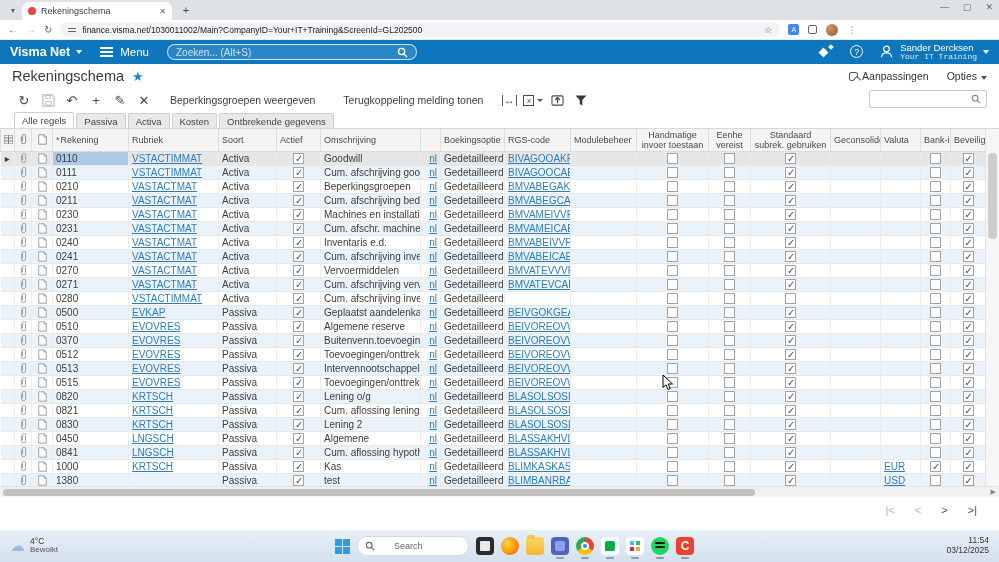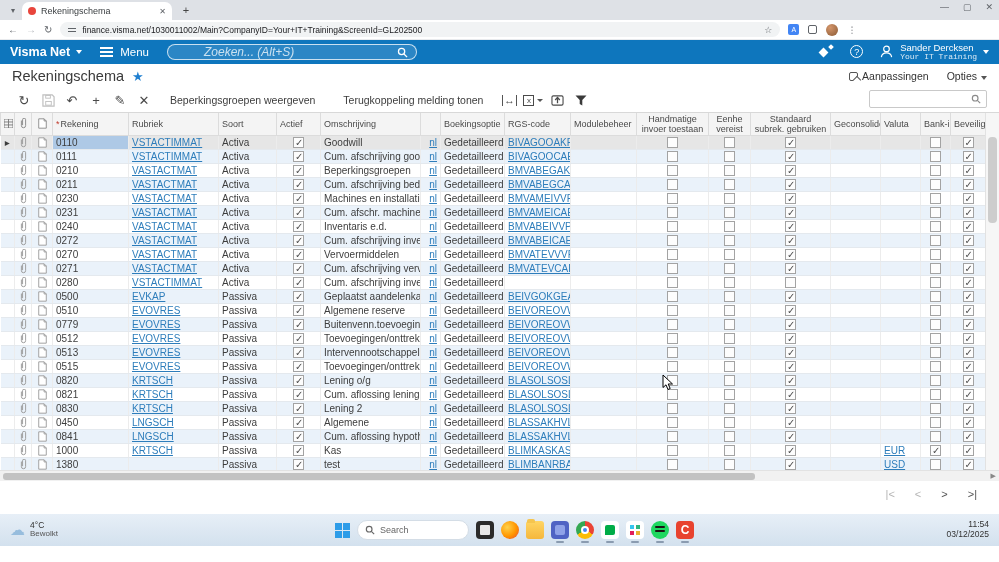--- a/index.html
+++ b/index.html
@@ -31,21 +31,21 @@
 
   
   .vheader { height:24px; background:#0e76bd; display:flex; align-items:center; color:#fff; padding:0 10px; gap:18px; }
   .vbrand { font-size:12.5px; font-weight:bold; display:flex; align-items:center; gap:6px; }
   .chev { width:0; height:0; border-left:3.5px solid transparent; border-right:3.5px solid transparent; border-top:4px solid #fff; display:inline-block; }
   .vmenu { display:flex; align-items:center; gap:7px; font-size:11.5px; }
   .hamb { width:13px; height:2px; background:#fff; position:relative; }
   .hamb::before, .hamb::after { content:""; position:absolute; left:0; width:13px; height:2px; background:#fff; }
   .hamb::before { top:-4px; } .hamb::after { top:4px; }
   .vsearch { width:250px; height:16px; border:1px solid rgba(255,255,255,.75); border-radius:9px; background:rgba(255,255,255,.12); display:flex; align-items:center; padding:0 8px; }
-  .vsearch .ph { font-size:12px; font-style:italic; color:rgba(255,255,255,.75); flex:1;margin-left:28px; }
+  .vsearch .ph { font-size:10px; color:rgba(255,255,255,.75); flex:1; }
   .vright { margin-left:auto; display:flex; align-items:center; gap:16px; }
   .sparkle { position:relative; width:14px; height:14px; }
   .sparkle i, .sparkle b { position:absolute; background:#fff; transform:rotate(45deg); }
   .sparkle i { width:7px; height:7px; left:0; top:4px; }
   .sparkle b { width:4px; height:4px; right:1px; top:0; }
   .helpicon { width:13px; height:13px; border:1.3px solid #fff; border-radius:50%; font-size:9px; display:flex; align-items:center; justify-content:center; }
   .usercluster { display:flex; align-items:center; gap:6px; }
   .usertxt { line-height:1.05; text-align:left; }
   .user-name { font-size:9.5px; }
   .user-org { font-size:8px; color:rgba(255,255,255,.85);font-family:Liberation Mono, monospace; }
@@ -107,21 +107,21 @@
   .gap8 { height:8px; }
   .taskbar { height:32px; background:linear-gradient(#e7eff7,#d3e1ee); display:flex; align-items:center; position:relative; }
   .weather { display:flex; align-items:center; gap:5px; margin-left:10px; }
   .weather .cl { font-size:15px; color:#97bddd; }
   .wtxt { line-height:1.1; }
   .wtemp { font-size:8.5px; color:#333; }
   .wdesc { font-size:8px; color:#555; }
   .tbcenter { position:absolute; left:335px; display:flex; align-items:center; gap:7px; }
   .winlogo { width:15px; height:15px; display:grid; grid-template-columns:7px 7px; grid-template-rows:7px 7px; gap:1px; }
   .winlogo i { background:#2d9ce8; }
-  .tsearch { width:112px; height:20px; background:#fff; border:1px solid #d4dde6; border-radius:10px; display:flex; align-items:center; padding:0 7px; gap:5px; }
+  .tsearch { width:112px; height:20px; background:#fff; border:1px solid #d4dde6; border-radius:10px; display:flex; align-items:center; padding:0 7px; gap:19px; }
   .tsearch span { font-size:9px; color:#666; }
   .tb-icon { width:18px; height:18px; border-radius:4px; position:relative; flex:none; }
   .tb-icon.run::after { content:""; position:absolute; left:5px; bottom:-4px; width:8px; height:2px; border-radius:1px; background:#8a9bb0; }
   .ic-task-view { background:#2b2b2b; } .ic-task-view::before { content:""; position:absolute; inset:4px; background:#e8e8e8; border-radius:1px; }
   .ic-firefox { border-radius:50%; background:radial-gradient(circle at 35% 35%, #ffd24a, #ff9500 55%, #e8453c); }
   .ic-file-explorer { background:linear-gradient(#ffd563,#f5b73c); border-radius:3px; } .ic-file-explorer::before { content:""; position:absolute; top:-2px; left:1px; width:8px; height:4px; background:#f5c54f; border-radius:2px 2px 0 0; }
   .ic-teams { background:#4f63c4; } .ic-teams::before { content:""; position:absolute; inset:4px; background:#8fa2e8; border-radius:2px; }
   .ic-chrome { border-radius:50%; background:conic-gradient(#ea4335 0 33%, #fbbc05 33% 66%, #34a853 66% 100%); } .ic-chrome::before { content:""; position:absolute; inset:5px; background:#4285f4; border:2px solid #fff; border-radius:50%; }
   .ic-chat { background:#fff; } .ic-chat::before { content:""; position:absolute; inset:4px; background:#00ac47; border-radius:2px 2px 2px 0; }
   .ic-slack { background:#fff; } .ic-slack::before { content:""; position:absolute; left:4px; top:4px; width:4px; height:4px; background:#36c5f0; box-shadow:6px 0 0 #2eb67d, 0 6px 0 #e01e5a, 6px 6px 0 #ecb22e; }
@@ -257,20 +257,27 @@
     </span>
     <div class="gridsearch">
       <input type="text" style="">
       <svg width="10" height="10" viewBox="0 0 12 12">
           <circle cx="5" cy="5" r="3.4" fill="none" stroke="#8a8a8a" stroke-width="1.4"></circle>
           <line x1="7.6" y1="7.6" x2="11" y2="11" stroke="#8a8a8a" stroke-width="1.4"></line>
         </svg>
     </div>
   </div>
 
+  <div class="apptabs">
+      <div class="atab active">Alle regels</div>
+      <div class="atab">Passiva</div>
+      <div class="atab">Activa</div>
+      <div class="atab">Kosten</div>
+      <div class="atab">Ontbrekende gegevens</div>
+    </div>
 
   <div class="gridwrap">
     <table class="grid">
       <colgroup>
         <col style="width:14px">
           <col style="width:17px">
           <col style="width:21px">
           <col style="width:76px">
           <col style="width:90px">
           <col style="width:58px">
@@ -506,21 +513,21 @@
           </tr>
           <tr class="even">
             <td class="c-arrow"></td>
             <td class="c-ck"><svg class="icell" width="7" height="11" viewBox="0 0 8 13">
                 <path d="M1.5 3 v6 a2.5 2.5 0 0 0 5 0 v-7 a1.8 1.8 0 0 0 -3.6 0 v6.5" fill="none" stroke="#999" stroke-width="1.1"></path>
               </svg></td>
             <td class="c-ck"><svg class="icell" width="9" height="11" viewBox="0 0 10 12">
                 <path d="M0.8 0.8 h6 l2.4 2.4 v8 h-8.4 z" fill="#fff" stroke="#999"></path>
                 <path d="M6.8 0.8 v2.4 h2.4" fill="none" stroke="#999"></path>
               </svg></td>
-            <td class="">0272</td>
+            <td class="">0241</td>
             <td><a>VASTACTMAT</a></td>
             <td>Activa</td>
             <td class="c-ck"><span class="cb checked"></span></td>
             <td>Cum. afschrijving inventaris</td>
             <td class="c-nl"><a>nl</a></td>
             <td>Gedetailleerd</td>
             <td><a>BMVABEICAE</a></td>
             <td></td>
             <td class="c-ck"><span class="cb"></span></td>
             <td class="c-ck"><span class="cb"></span></td>
@@ -662,21 +669,21 @@
           </tr>
           <tr class="even">
             <td class="c-arrow"></td>
             <td class="c-ck"><svg class="icell" width="7" height="11" viewBox="0 0 8 13">
                 <path d="M1.5 3 v6 a2.5 2.5 0 0 0 5 0 v-7 a1.8 1.8 0 0 0 -3.6 0 v6.5" fill="none" stroke="#999" stroke-width="1.1"></path>
               </svg></td>
             <td class="c-ck"><svg class="icell" width="9" height="11" viewBox="0 0 10 12">
                 <path d="M0.8 0.8 h6 l2.4 2.4 v8 h-8.4 z" fill="#fff" stroke="#999"></path>
                 <path d="M6.8 0.8 v2.4 h2.4" fill="none" stroke="#999"></path>
               </svg></td>
-            <td class="">0779</td>
+            <td class="">0370</td>
             <td><a>EVOVRES</a></td>
             <td>Passiva</td>
             <td class="c-ck"><span class="cb checked"></span></td>
             <td>Buitenvenn.toevoegingen/onttrekkingen</td>
             <td class="c-nl"><a>nl</a></td>
             <td>Gedetailleerd</td>
             <td><a>BEIVOREOVW</a></td>
             <td></td>
             <td class="c-ck"><span class="cb"></span></td>
             <td class="c-ck"><span class="cb"></span></td>

